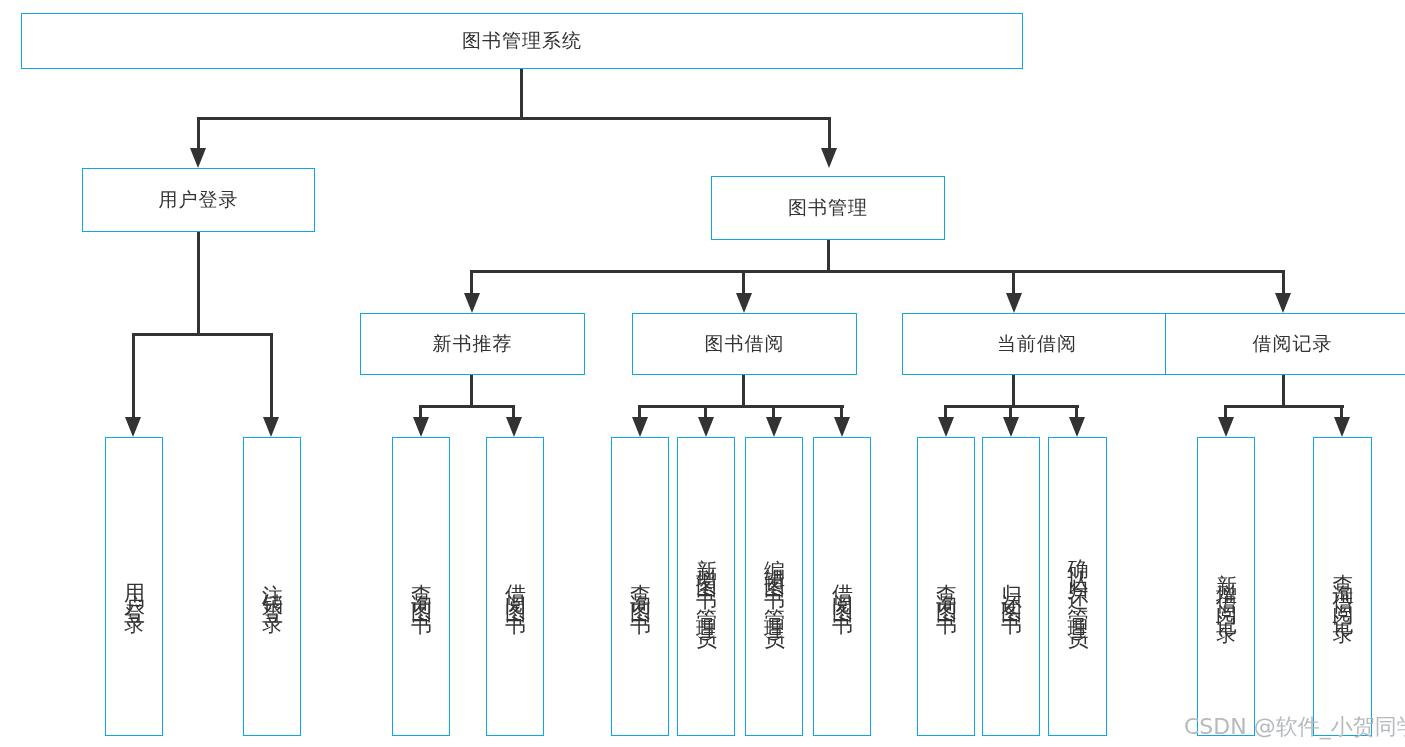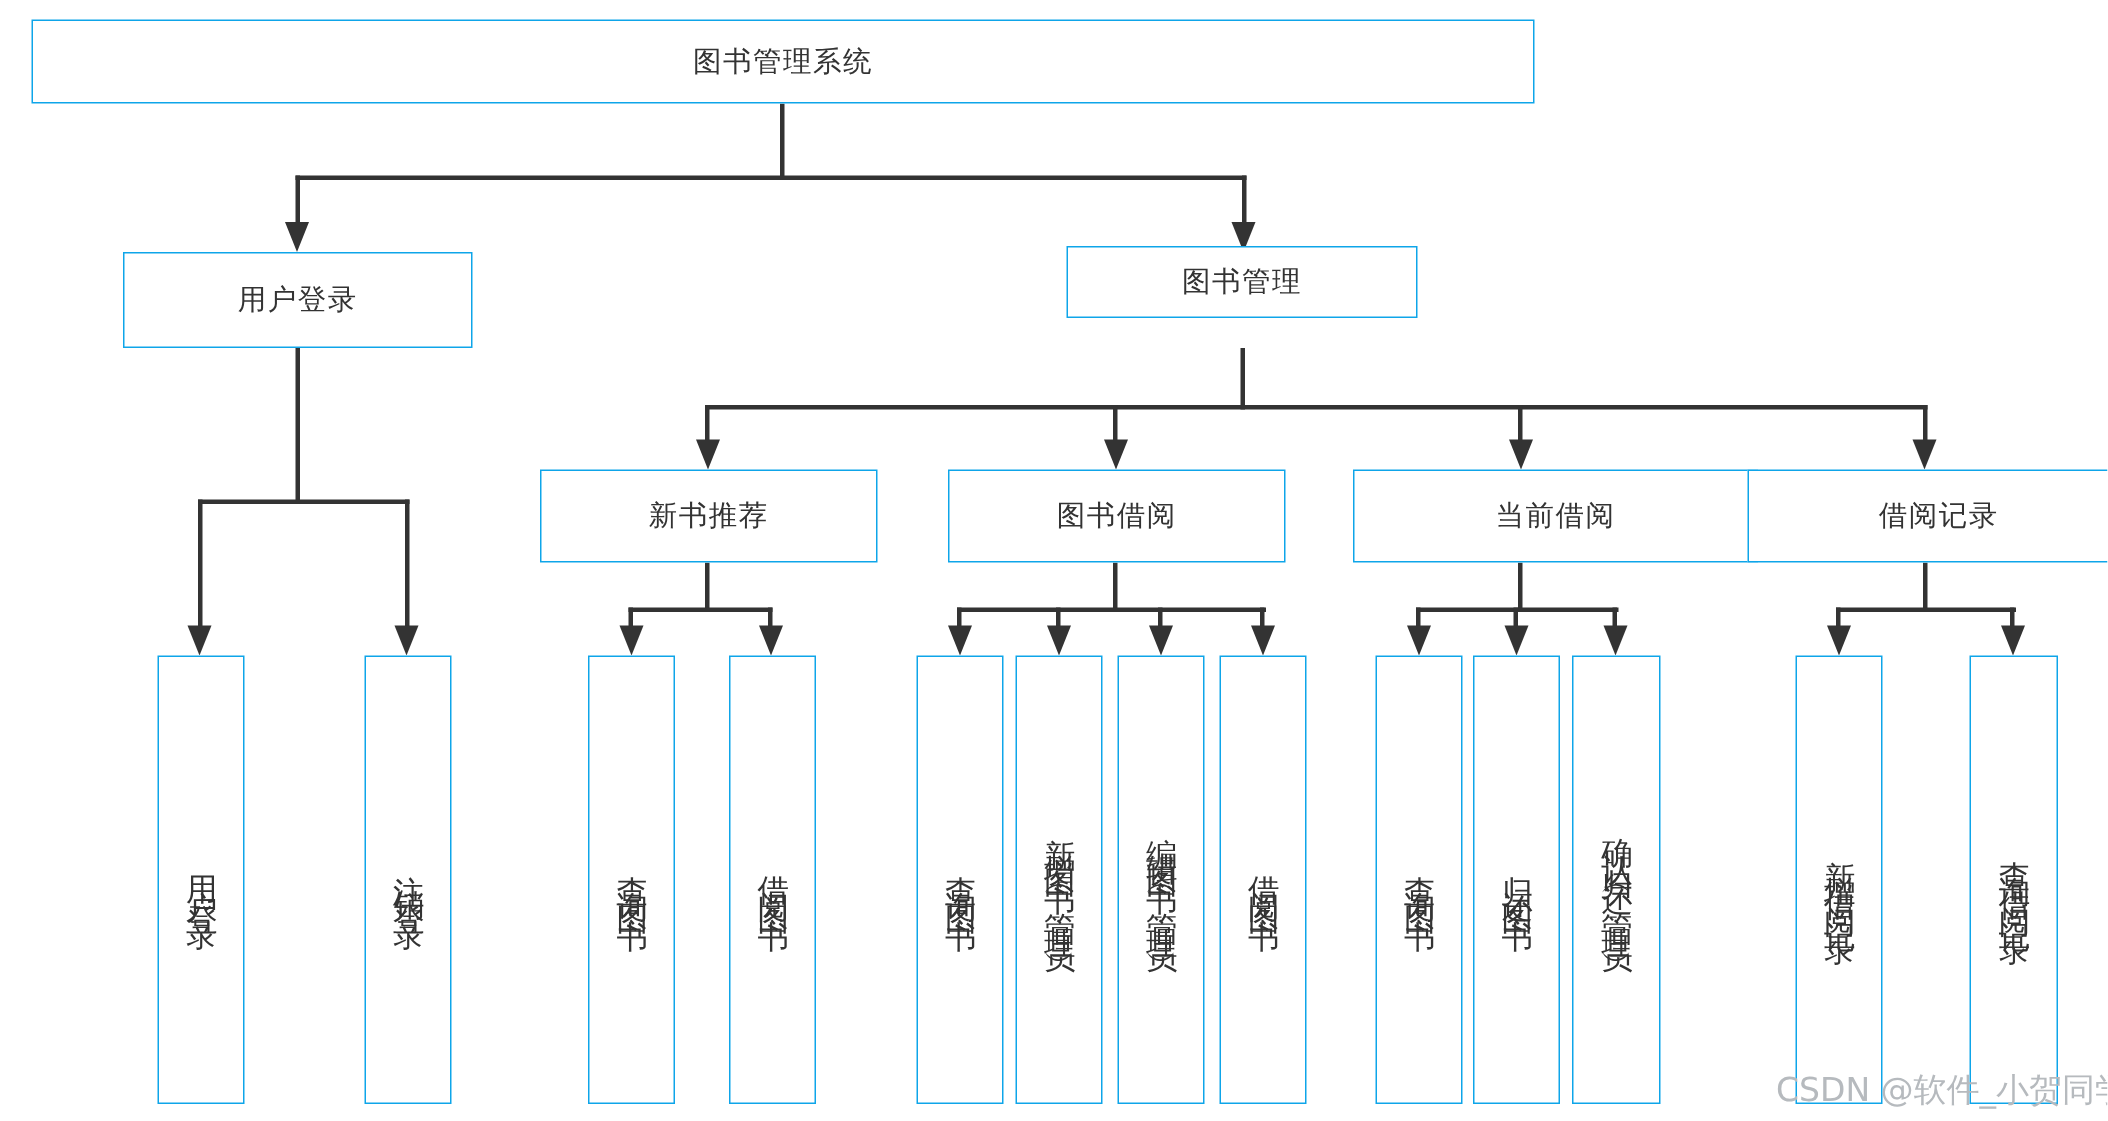--- a/index.html
+++ b/index.html
@@ -32,21 +32,21 @@
 
 <div class="stage">
 
   <div class="box hbox" style="left:21px;top:13px;width:1002px;height:56px">
     <span>图书管理系统</span>
   </div>
 
   <div class="box hbox" style="left:82px;top:168px;width:233px;height:64px">
     <span>用户登录</span>
   </div>
-  <div class="box hbox" style="left:711px;top:164px;width:234px;height:48px">
+  <div class="box hbox" style="left:711px;top:176px;width:234px;height:64px">
     <span>图书管理</span>
   </div>
 
   <div class="box hbox" style="left:360px;top:313px;width:225px;height:62px">
     <span>新书推荐</span>
   </div>
   <div class="box hbox" style="left:632px;top:313px;width:225px;height:62px">
     <span>图书借阅</span>
   </div>
   <div class="box hbox" style="left:902px;top:313px;width:270px;height:62px">

